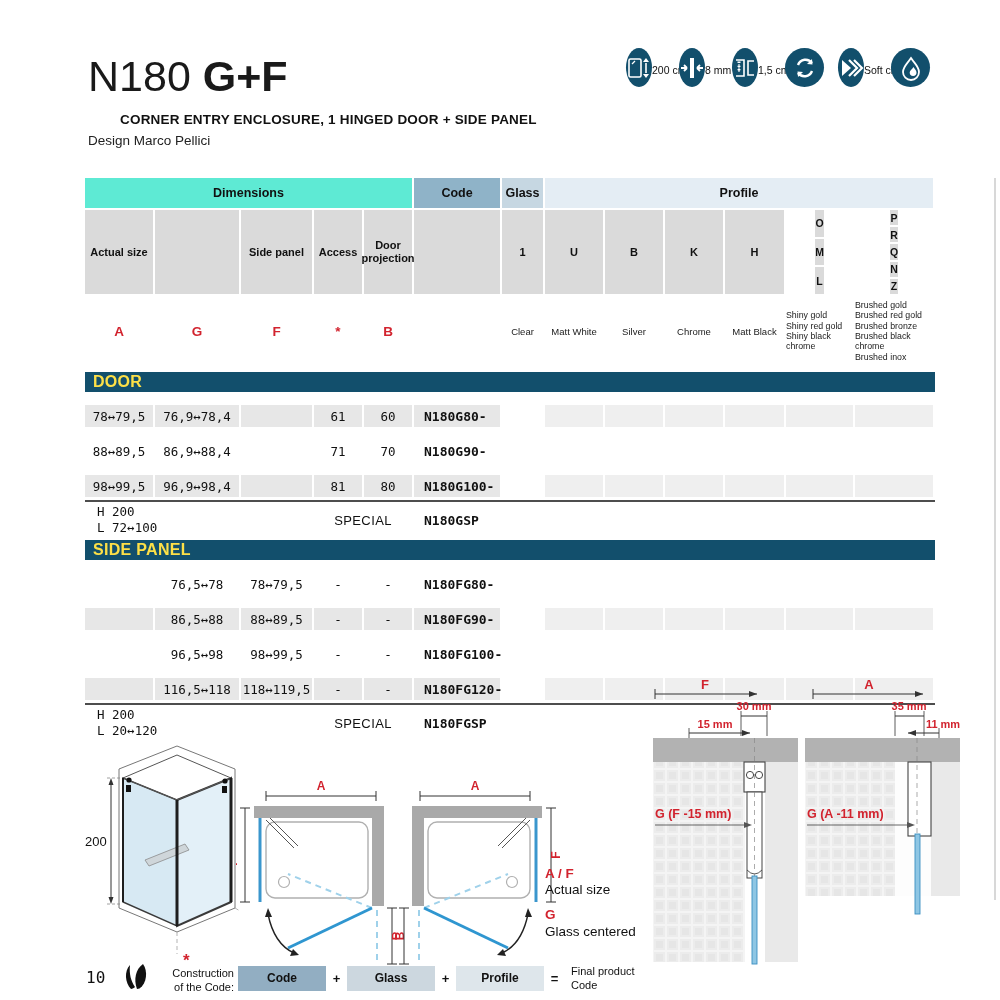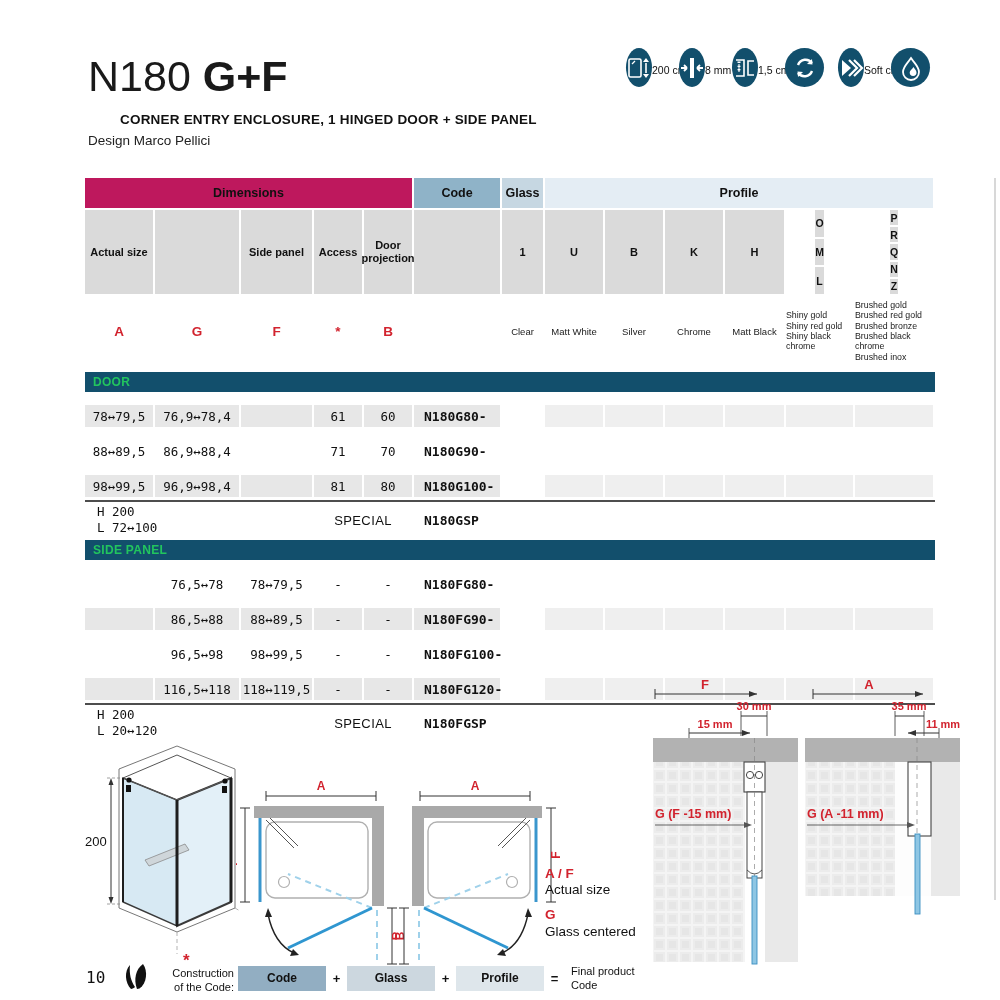--- a/index.html
+++ b/index.html
@@ -17,38 +17,38 @@
   
   .features { position:absolute; left:626px; top:48px; display:flex; gap:9px; }
   .feat { width:44px; display:flex; align-items:center; }
   .ficon { width:39px; height:39px; border-radius:50%; background:#124f6c; display:flex; align-items:center; justify-content:center; }
   .flabel { margin-top:4px; font-size:10.5px; white-space:nowrap; color:#111; }
 
   
   .tbl { position:absolute; left:85px; top:178px; width:850px; }
   .g13 { display:grid; grid-template-columns:68px 84px 71px 48px 48px 86px 41px 58px 58px 58px 59px 67px 78px; column-gap:2px; }
   .band { height:30px; font-weight:700; font-size:12.5px; display:flex; align-items:center; justify-content:center; }
-  .band-dims    { grid-column:1/6;  background:#be185d; }
+  .band-dims    { grid-column:1/6;  background:#5eead4; }
   .band-code    { grid-column:6/7;  background:#8fb3c8; }
   .band-glass   { grid-column:7/8;  background:#c6d7e2; }
   .band-profile { grid-column:8/14; background:#e4edf4; }
 
   .subrow { margin-top:2px; }
   .sub { background:#dadada; min-height:84px; display:flex; align-items:center; justify-content:center;
          text-align:center; font-weight:700; font-size:11px; line-height:1.15; padding:0 2px; }
   .sub.stack { background:transparent; padding:0; display:grid; grid-auto-rows:1fr; row-gap:2px; align-items:stretch; }
   .sub.stack > div { background:#dadada; display:flex; align-items:center; justify-content:center; font-weight:700; font-size:10.5px; }
 
   .keyrow { height:74px; align-items:center; }
   .keyrow > div { display:flex; align-items:center; justify-content:center; height:100%; }
   .key { color:#d2232e; font-weight:700; font-size:13.5px; }
   .fin { font-size:8.8px; text-align:left; line-height:1.18; white-space:pre-line; color:#1a1a1a; }
   .fin1 { font-size:9.5px; text-align:center; color:#1a1a1a; }
 
-  .secbar { height:20px; background:#124f6c; color:#22c55e; font-weight:700; font-size:12px;
+  .secbar { height:20px; background:#124f6c; color:#fde047; font-weight:700; font-size:16px;
             display:flex; align-items:center; padding-left:8px; margin-top:4px; letter-spacing:0.3px; }
 
   .drow { height:22px; margin-top:13px; }
   .drow > div { display:flex; align-items:center; justify-content:center;
                 font-family:"DejaVu Sans Mono", monospace; font-size:12.5px; color:#111; }
   .drow > .codecell { justify-content:flex-start; padding-left:10px; font-weight:700; font-size:13px; }
   .drow.gray > .dim      { background:#e7e7e7; }
   .drow.gray > .codecell { background:#e7e7e7; }
   .drow.gray > .pcell    { background:#efefef; }
 

